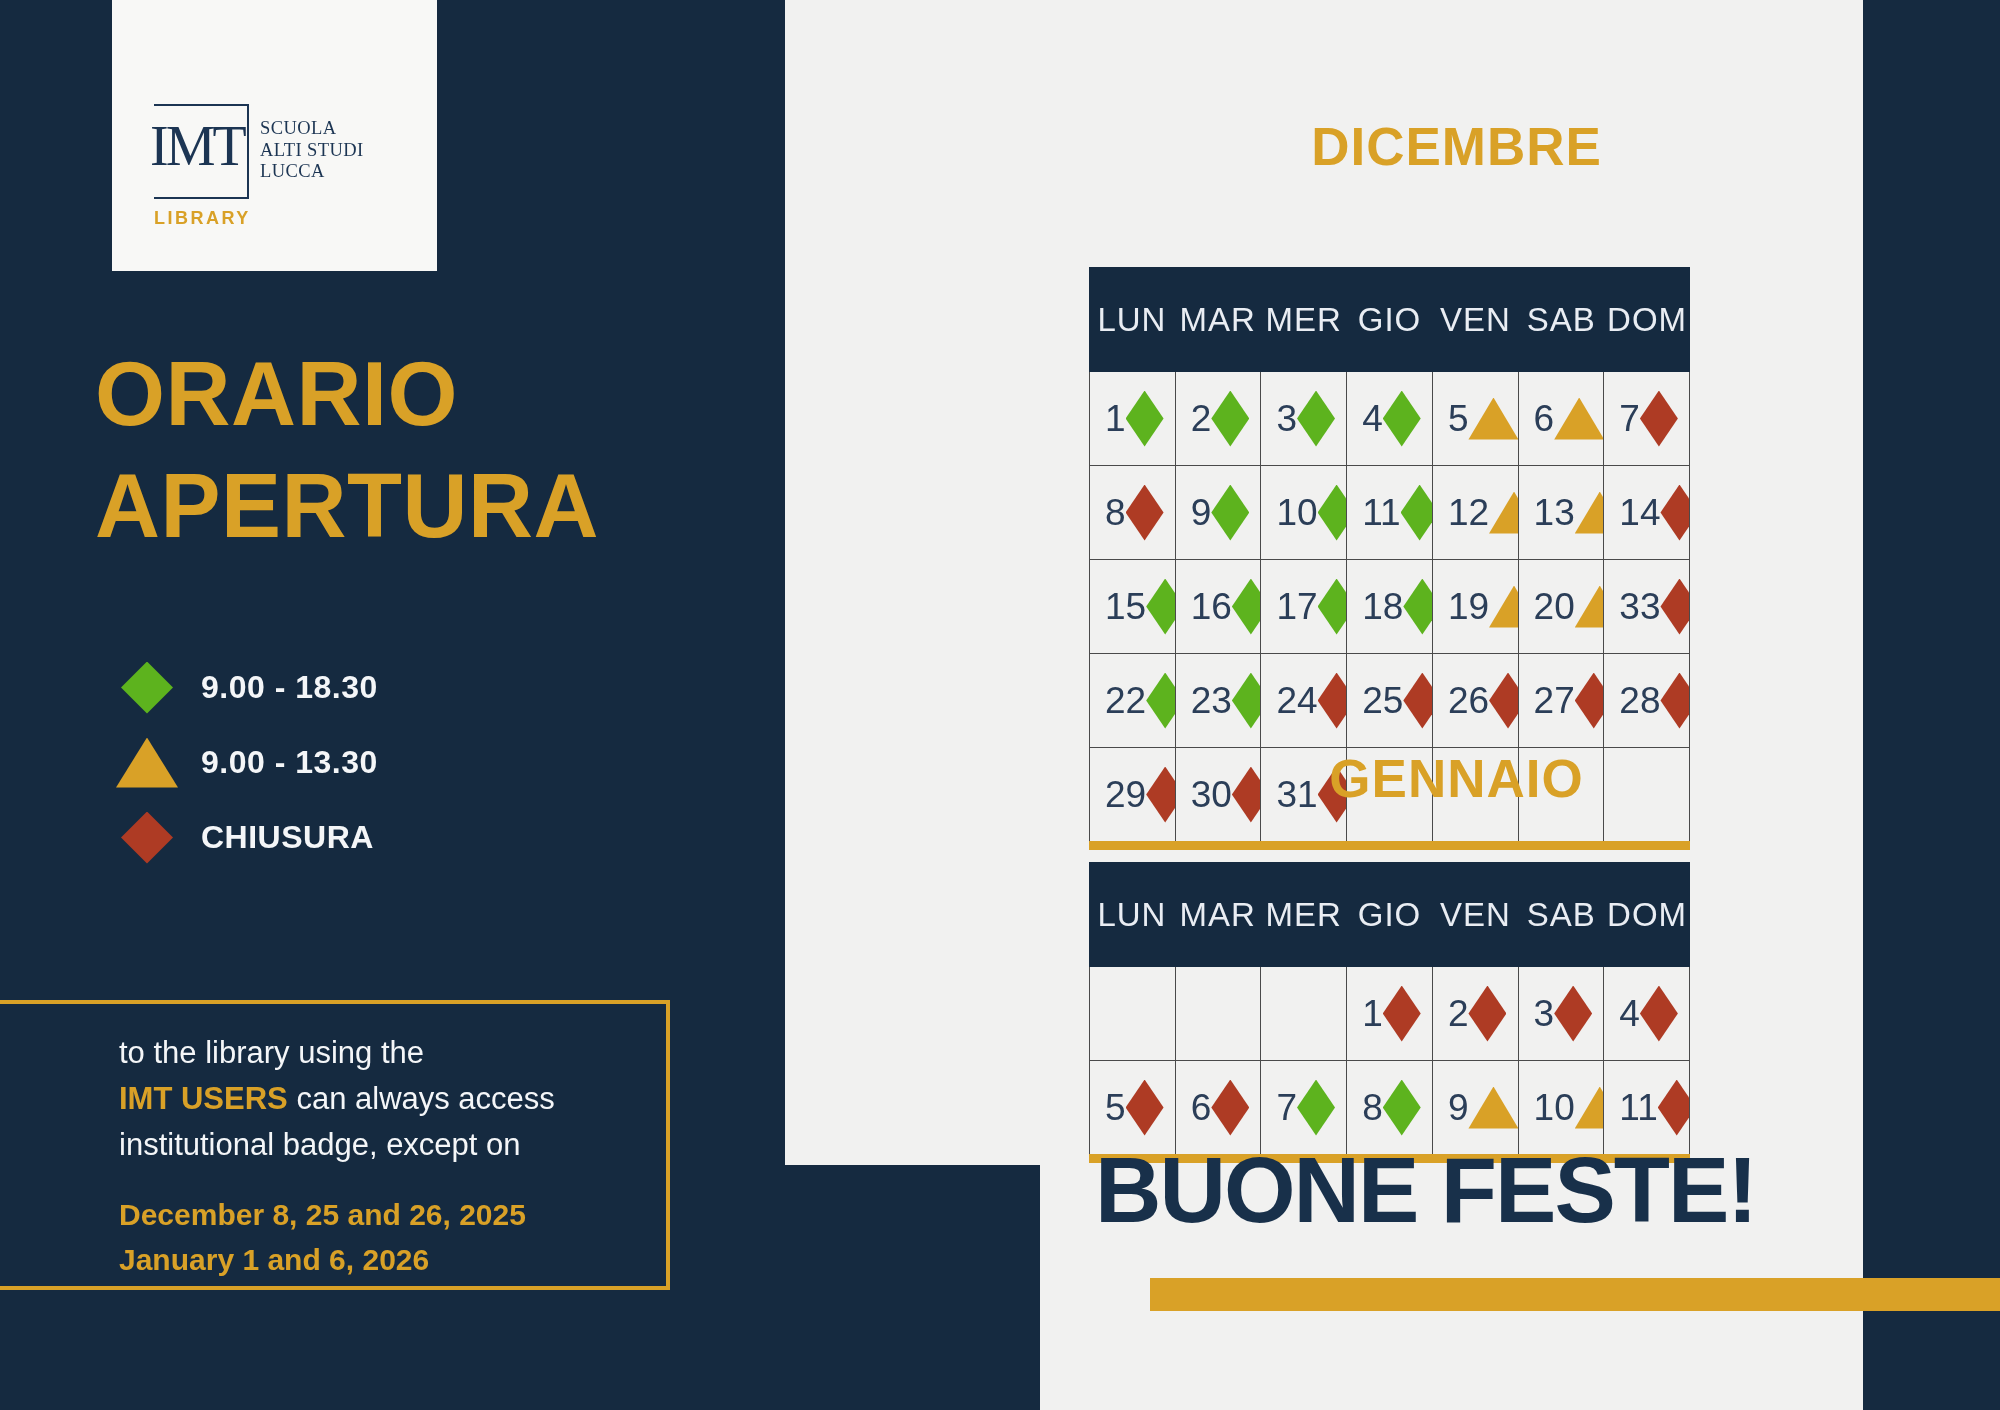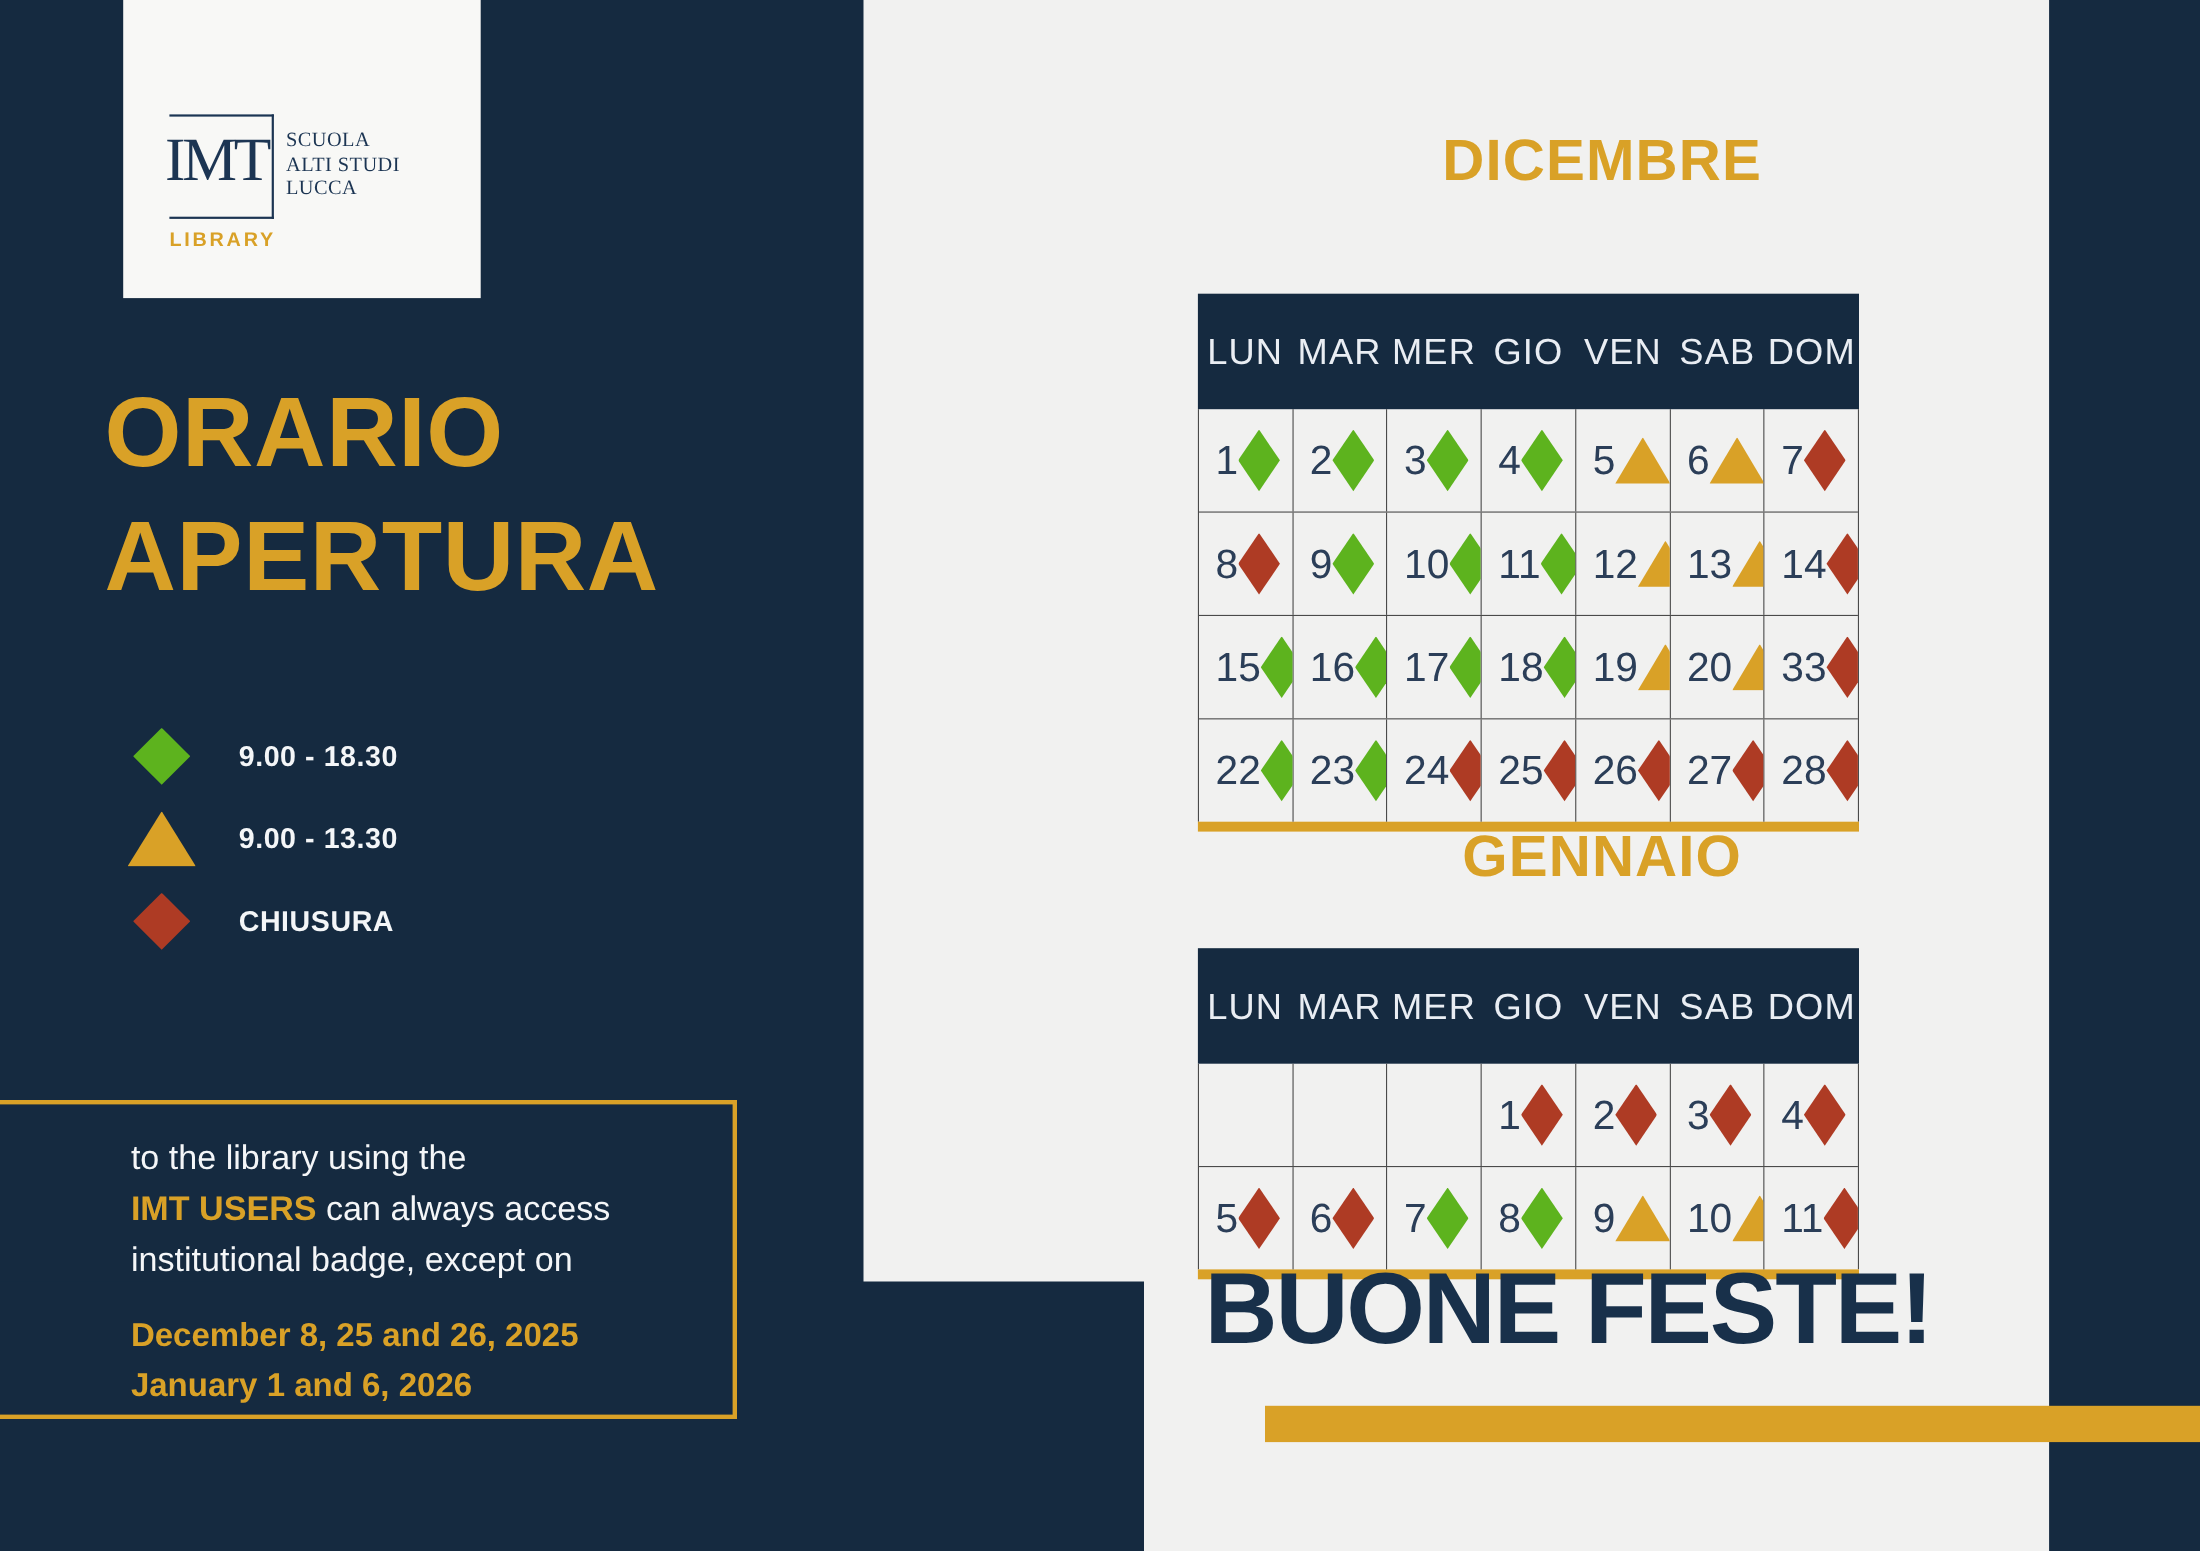--- a/index.html
+++ b/index.html
@@ -21,21 +21,21 @@
                color:var(--gold,#D9A127);font-weight:600;}
 
   
   .main-title{position:absolute;left:95px;top:338px;margin:0;font-size:90px;line-height:112px;
               font-weight:800;color:var(--gold,#D9A127);letter-spacing:.5px;}
 
   
   .legend{position:absolute;left:97px;top:650px;}
   .legend-row{display:flex;align-items:center;height:75px;}
   .leg-icon-cell{width:100px;display:flex;justify-content:center;align-items:center;}
-  .leg-label{font-size:26px;font-weight:700;color:var(--text-light,#F4F6F8);letter-spacing:.5px;margin-left:20px;}
+  .leg-label{font-size:32px;font-weight:700;color:var(--text-light,#F4F6F8);letter-spacing:.5px;margin-left:4px;}
   .shape-dia-leg{width:52px;height:52px;clip-path:polygon(50% 0,100% 50%,50% 100%,0 50%);}
   .shape-tri-leg{width:62px;height:50px;clip-path:polygon(50% 0,100% 100%,0 100%);}
 
   
   .note-box{position:absolute;left:-30px;top:1000px;width:700px;height:290px;box-sizing:border-box;
             border:4px solid var(--gold,#D9A127);padding:26px 30px 0 145px;}
   .note-line{font-size:31px;line-height:46px;color:var(--text-light,#F4F6F8);}
   .note-highlight{color:var(--gold,#D9A127);font-weight:700;}
   .note-dates{margin-top:24px;font-size:30px;line-height:45px;font-weight:700;color:var(--gold,#D9A127);}
 
@@ -248,20 +248,38 @@
           </div>
           <div class="cal-cell">
             <span class="day-num">27</span>
             <div class="shape-dia-cal" style="background: rgb(174, 59, 36);"></div>
           </div>
           <div class="cal-cell">
             <span class="day-num">28</span>
             <div class="shape-dia-cal" style="background: rgb(174, 59, 36);"></div>
           </div>
         </div>
+        <div class="cal-row">
+          <div class="cal-cell">
+            <span class="day-num">29</span>
+            <div class="shape-dia-cal" style="background: rgb(174, 59, 36);"></div>
+          </div>
+          <div class="cal-cell">
+            <span class="day-num">30</span>
+            <div class="shape-dia-cal" style="background: rgb(174, 59, 36);"></div>
+          </div>
+          <div class="cal-cell">
+            <span class="day-num">31</span>
+            <div class="shape-dia-cal" style="background: rgb(174, 59, 36);"></div>
+          </div>
+          <div class="cal-cell"></div>
+          <div class="cal-cell"></div>
+          <div class="cal-cell"></div>
+          <div class="cal-cell"></div>
+        </div>
       </div>
     <div class="cal-underline"></div>
   </div>
 
   <div class="cal-title cal-title-gen">GENNAIO</div>
   <div class="calendar cal-gen">
     <div class="cal-header">
         <div class="cal-day-name">LUN</div>
         <div class="cal-day-name">MAR</div>
         <div class="cal-day-name">MER</div>

